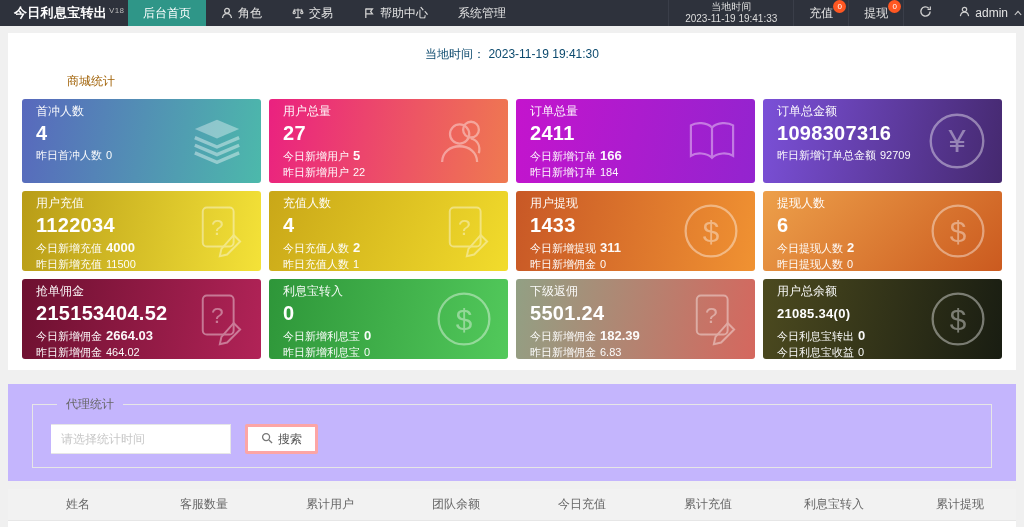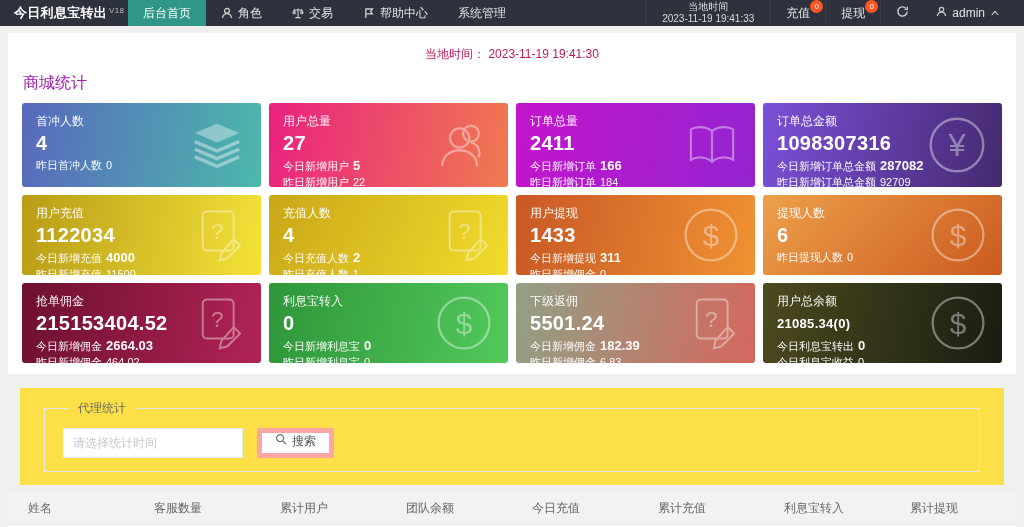--- a/index.html
+++ b/index.html
@@ -16,49 +16,49 @@
   .logo sup { font-size:8px; font-weight:normal; color:#bbb; margin-left:2px; transform:translateY(-3px); }
   .nav-menu { display:flex; }
   .nav-item { padding:0 15px; display:flex; align-items:center; gap:5px; font-size:12px; cursor:pointer;text-align:center; }
   .nav-item.active { background:#2f9688; color:#fff; }
   .nav-item svg { display:block; }
   .nav-right { margin-left:auto; display:flex; align-items:stretch; }
   .time-block { display:flex; flex-direction:column; justify-content:center; text-align:center; font-size:10px; line-height:12px; padding:0 16px; border-left:1px solid #3a3e49; border-right:1px solid #3a3e49; color:#ddd; }
   .nav-link { position:relative; padding:0 15px; display:flex; align-items:center; font-size:12px; cursor:pointer; border-right:1px solid #3a3e49; }
   .nav-link.noborder { border-right:none; }
   .badge { position:absolute; top:0px; right:2px; background:#ff5722; color:#fff; font-size:8px; min-width:13px; height:13px; line-height:13px; border-radius:7px; text-align:center; padding:0 2px; }
-  .user-block { display:flex; align-items:center; gap:5px; padding:0 24px 0 12px; cursor:pointer; }
+  .user-block { display:flex; align-items:center; gap:5px; padding:0 1px 0 12px; cursor:pointer; }
   
   .panel { background:#fff; margin:7px 8px 0; padding:5px 7px 11px; }
-  .timebar { text-align:center; padding:8px 0 10px; font-size:12px; color:#be185d; }
-  .section-title { font-size:16px; color:#a21caf; padding:0 8px 9px; }
+  .timebar { text-align:center; padding:8px 0 10px; font-size:12px; color:#0c4a6e; }
+  .section-title { font-size:12px; color:#a16207; padding:0 8px 9px;margin-left:44px; }
   .cards-grid { display:grid; grid-template-columns:repeat(4,1fr); gap:8px; padding:0 7px; }
-  .stat-card { position:relative; color:#fff; border-radius:3px; padding:10px 14px; height:80px; overflow:hidden; }
+  .stat-card { position:relative; color:#fff; border-radius:3px; padding:4px 14px; height:80px; overflow:hidden; }
   .stat-card.tall { height:84px; }
   .card-title { font-size:12px; opacity:.96; }
   .card-value { font-size:20px; font-weight:bold; margin:2px 0 3px; letter-spacing:.3px; }
   .card-value.small { font-size:13px; margin:6px 0 7px; }
   .card-line { font-size:11px; margin-top:1px; opacity:.97; }
   .card-line .val-big { font-size:13px; font-weight:bold; margin-left:4px; }
   .card-line .val-sm { font-size:11px; margin-left:4px; }
   .card-icon { position:absolute; right:16px; top:50%; transform:translateY(-50%); opacity:.4; }
   .card-icon svg { display:block; }
   
-  .panel2 { background:#fde047; margin:14px 20px 0; padding:12px 24px 13px; }
+  .panel2 { background:#c4b5fd; margin:14px 8px 0; padding:12px 24px 13px; }
   fieldset { border:1px solid #e6e6e6; padding:6px 18px 13px; }
   legend { font-size:12px; color:#666; padding:0 9px; margin-left:6px; }
   .filter-row { display:flex; align-items:center; margin-top:5px; }
   .filter-label { border:1px solid #e6e6e6; height:30px; line-height:28px; padding:0 12px; font-size:12px; color:#666; background:#fff; }
   .filter-input { height:30px; width:180px; border:1px solid #e6e6e6; border-left:none; padding:0 10px; font-size:12px; color:#666; outline:none; }
   .filter-input::placeholder { color:#c7c7c7; }
-  .search-btn { margin-left:14px; height:30px; padding:0 13px; background:#fff; border:5px solid #fca5a5; border-radius:2px; font-size:12px; color:#555; display:flex; align-items:flex-start; gap:5px; cursor:pointer; }
+  .search-btn { margin-left:14px; height:30px; padding:0 13px; background:#fff; border:3px solid #fca5a5; border-radius:2px; font-size:12px; color:#555; display:flex; align-items:center; gap:5px; cursor:pointer; }
   
   .panel3 { background:#fff; margin:8px 8px 0; }
   table { width:100%; border-collapse:collapse; table-layout:fixed; font-size:12px; color:#666; }
-  thead th { background:#f2f2f2; font-weight:normal; text-align:left; padding:7px 6px 7px 20px; border-bottom:1px solid #e6e6e6; }
+  thead th { background:#f2f2f2; font-weight:normal; text-align:center; padding:7px 6px 7px 20px; border-bottom:1px solid #e6e6e6; }
   tbody td { padding:9px 6px 9px 20px; border-bottom:1px solid #e6e6e6; background:#fff; }
 </style>
 </head>
 <body>
 
 <div class="navbar">
   <div class="logo">
     <span>今日利息宝转出</span>
     <sup>V18</sup>
   </div>
@@ -177,21 +177,20 @@
           <svg width="54" height="44" viewBox="0 0 64 50" fill="none" stroke="#fff" stroke-width="2.6">
             <path d="M32 9C26 2.5 13 2.5 7 6.5v36c6-4 19-4 25 2.5 6-6.5 19-6.5 25-2.5v-36C51 2.5 38 2.5 32 9Z"></path>
             <path d="M32 9v36"></path>
           </svg>
         </span>
     </div>
 
     <div class="stat-card tall" style="background:linear-gradient(100deg,#7b50d8,#45296f)">
       <div class="card-title">订单总金额</div>
       <div class="card-value">1098307316</div>
-      <div class="card-line"><span>今日新增订单总金额</span><span class="val-big">287082</span></div>
       <div class="card-line"><span>昨日新增订单总金额</span><span class="val-sm">92709</span></div>
       <span class="card-icon">
           <svg width="58" height="58" viewBox="0 0 64 64">
             <circle cx="32" cy="32" r="29" fill="none" stroke="#fff" stroke-width="2.6"></circle>
             <text x="32" y="44" font-size="34" text-anchor="middle" fill="#fff" font-family="Liberation Sans, sans-serif">¥</text>
           </svg>
         </span>
     </div>
 
     <div class="stat-card" style="background:linear-gradient(100deg,#b89c17,#f4e238)">
@@ -231,20 +230,21 @@
           <svg width="56" height="56" viewBox="0 0 64 64">
             <circle cx="32" cy="32" r="29" fill="none" stroke="#fff" stroke-width="2.6"></circle>
             <text x="32" y="44" font-size="34" text-anchor="middle" fill="#fff" font-family="Liberation Sans, sans-serif">$</text>
           </svg>
         </span>
     </div>
 
     <div class="stat-card" style="background:linear-gradient(135deg,#eda04a,#cb5a1f)">
       <div class="card-title">提现人数</div>
       <div class="card-value">6</div>
+      <div class="card-line"><span>今日提现人数</span><span class="val-big">2</span></div>
       <div class="card-line"><span>昨日提现人数</span><span class="val-sm">0</span></div>
       <span class="card-icon">
           <svg width="56" height="56" viewBox="0 0 64 64">
             <circle cx="32" cy="32" r="29" fill="none" stroke="#fff" stroke-width="2.6"></circle>
             <text x="32" y="44" font-size="34" text-anchor="middle" fill="#fff" font-family="Liberation Sans, sans-serif">$</text>
           </svg>
         </span>
     </div>
 
     <div class="stat-card" style="background:linear-gradient(100deg,#6d1030,#b12357)">

